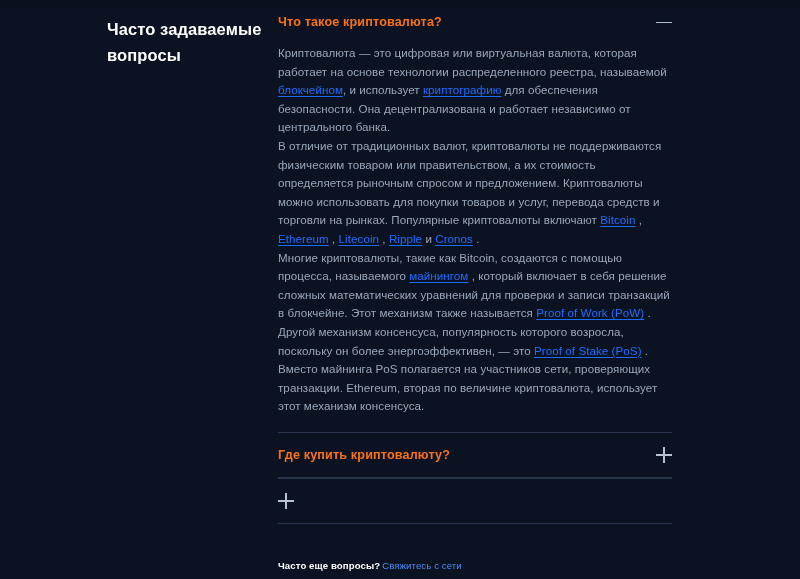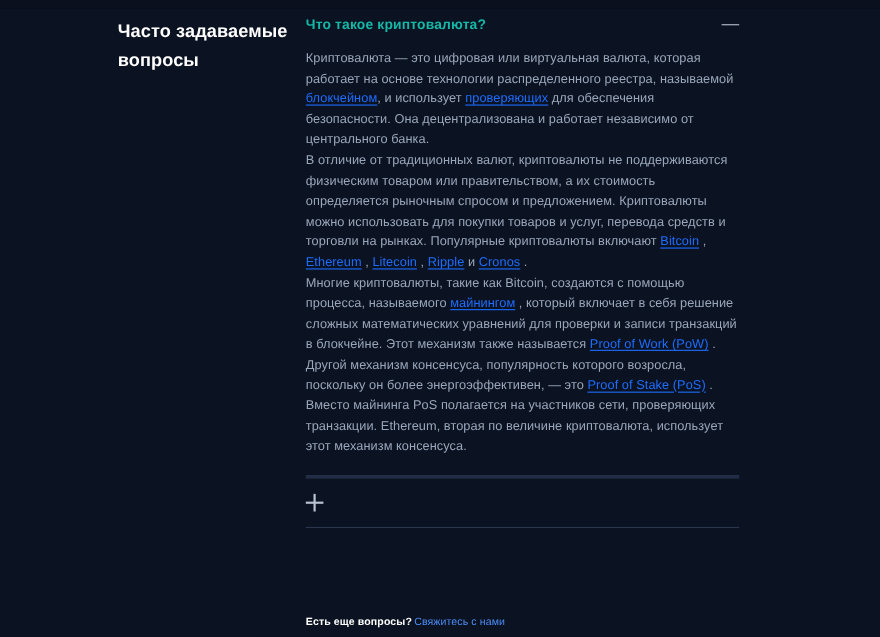--- a/index.html
+++ b/index.html
@@ -63,21 +63,21 @@
     display: flex;
     align-items: center;
     justify-content: space-between;
     height: 44px;
     cursor: pointer;
   }
 
   .acc-title {
     font-size: 12.6px;
     font-weight: bold;
-    color: #14b8a6;
+    color: #f97316;
     letter-spacing: 0.15px;
     line-height: 16px;
   }
 
   .acc-icon {
     position: relative;
     width: 16px;
     height: 16px;
     flex: 0 0 16px;
   }
@@ -147,36 +147,42 @@
 
   <h2 id="faq-heading">Часто задаваемые вопросы</h2>
 
   <div id="accordion">
       <div class="acc-item">
         <div class="acc-head">
           <span class="acc-title">Что такое криптовалюта?</span>
           <span class="acc-icon minus"></span>
         </div>
         <div class="acc-body">
-          <p class="acc-p">Криптовалюта — это цифровая или виртуальная валюта, которая работает на основе технологии распределенного реестра, называемой <a href="#" class="inline-link">блокчейном</a>, и использует <a href="#" class="inline-link">проверяющих</a> для обеспечения безопасности. Она децентрализована и работает независимо от центрального банка.</p>
+          <p class="acc-p">Криптовалюта — это цифровая или виртуальная валюта, которая работает на основе технологии распределенного реестра, называемой <a href="#" class="inline-link">блокчейном</a>, и использует <a href="#" class="inline-link">криптографию</a> для обеспечения безопасности. Она децентрализована и работает независимо от центрального банка.</p>
           <p class="acc-p">В отличие от традиционных валют, криптовалюты не поддерживаются физическим товаром или правительством, а их стоимость определяется рыночным спросом и предложением. Криптовалюты можно использовать для покупки товаров и услуг, перевода средств и торговли на рынках. Популярные криптовалюты включают <a href="#" class="inline-link">Bitcoin</a> , <a href="#" class="inline-link">Ethereum</a> , <a href="#" class="inline-link">Litecoin</a> , <a href="#" class="inline-link">Ripple</a> и <a href="#" class="inline-link">Cronos</a> .</p>
           <p class="acc-p">Многие криптовалюты, такие как Bitcoin, создаются с помощью процесса, называемого <a href="#" class="inline-link">майнингом</a> , который включает в себя решение сложных математических уравнений для проверки и записи транзакций в блокчейне. Этот механизм также называется <a href="#" class="inline-link">Proof of Work (PoW)</a> . Другой механизм консенсуса, популярность которого возросла, поскольку он более энергоэффективен, — это <a href="#" class="inline-link">Proof of Stake (PoS)</a> . Вместо майнинга PoS полагается на участников сети, проверяющих транзакции. Ethereum, вторая по величине криптовалюта, использует этот механизм консенсуса.</p>
         </div>
       </div>
       <div class="divider"></div>
+      <div class="acc-item">
+        <div class="acc-head">
+          <span class="acc-title">Где купить криптовалюту?</span>
+          <span class="acc-icon"></span>
+        </div>
+      </div>
       <div class="divider"></div>
       <div class="divider"></div>
       <div class="acc-item">
         <div class="acc-head">
           <span class="acc-icon"></span>
         </div>
       </div>
       <div class="divider"></div>
       <div class="acc-item">
         <div class="acc-head"></div>
       </div>
     </div>
 
   <div id="faq-footer">
-    <span>Есть еще вопросы?</span><a class="contact-link" href="#">Свяжитесь с нами</a>
+    <span>Часто еще вопросы?</span><a class="contact-link" href="#">Свяжитесь с сети</a>
   </div>
 
 </div>
 
 </body></html>

